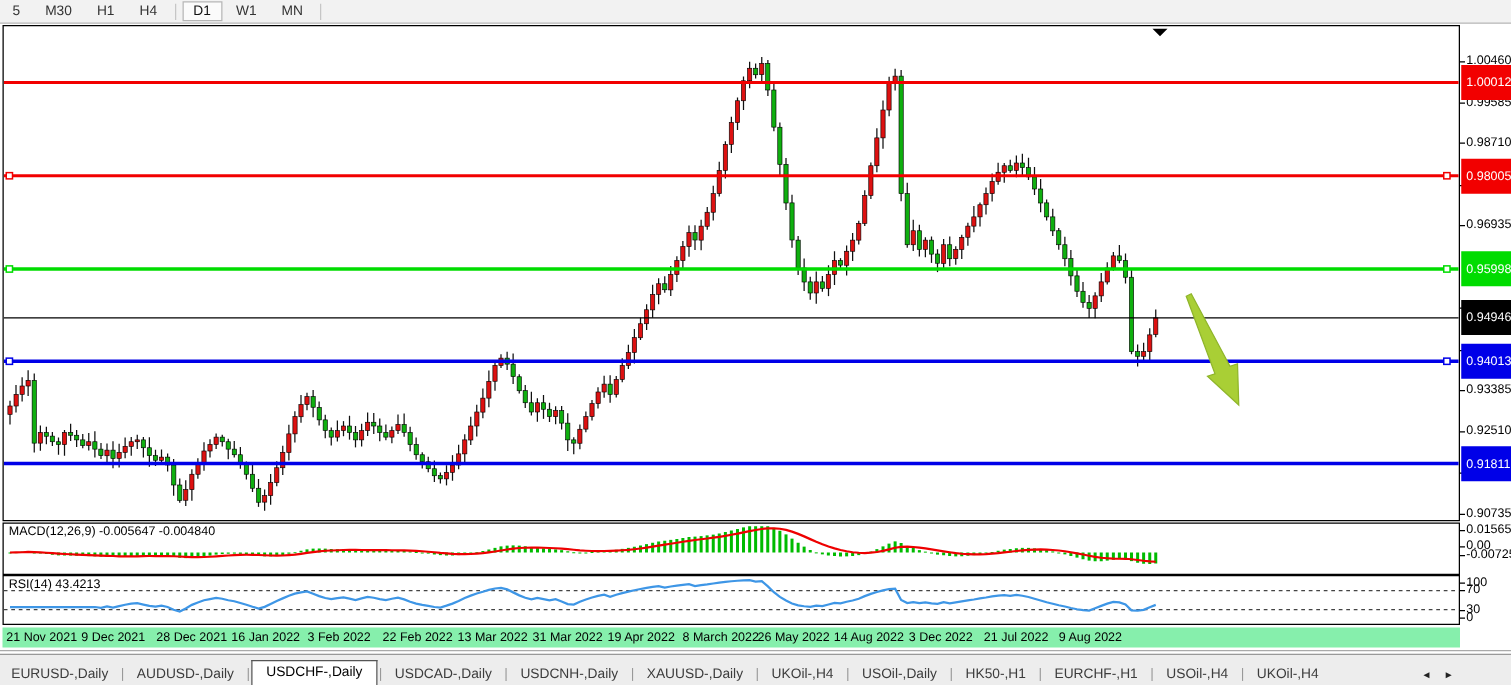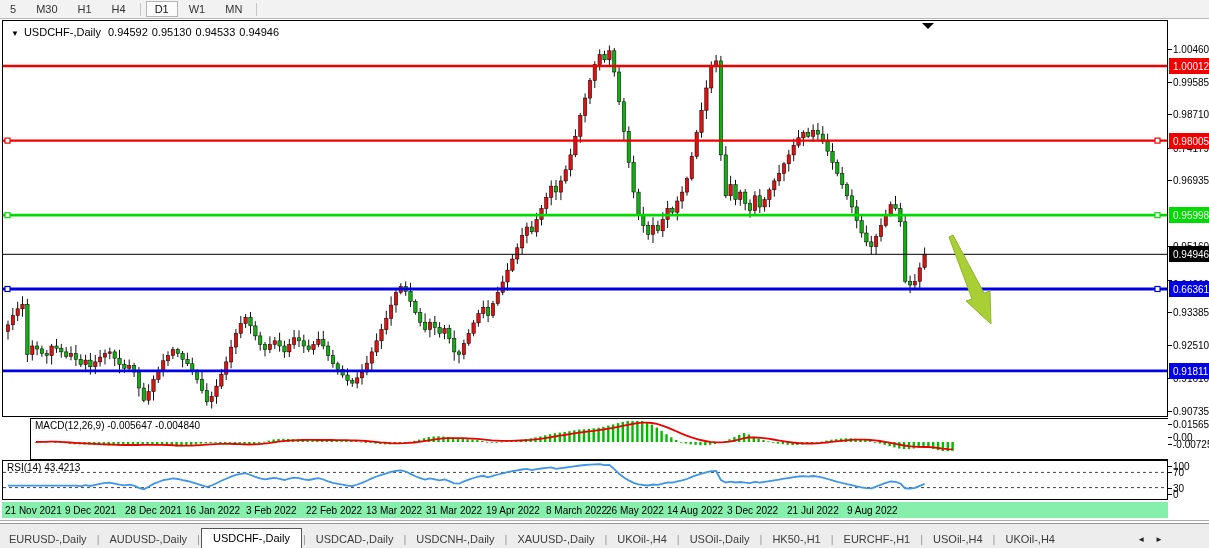--- a/index.html
+++ b/index.html
@@ -6,31 +6,31 @@
   .screen{position:relative;width:1209px;height:548px;background:#ffffff;overflow:hidden;
           font-family:"Liberation Sans",sans-serif;-webkit-font-smoothing:none;}
   
   .toolbar{position:absolute;left:0;top:0;width:1209px;height:18px;background:#f2f2f2;
            border-bottom:1px solid #b8b8b8;display:flex;align-items:center;}
   .tf-btn{font-size:11px;color:#333;padding:1px 8px;margin:0 1px;cursor:default;border:1px solid transparent;}
   .tf-btn.active{background:#fbfbfb;border:1px solid #b5b5b5;color:#111;}
   .tf-sep{width:1px;height:13px;background:#c6c6c6;margin:0 4px;}
   
   .main-panel{position:absolute;left:2px;top:20px;width:1164px;height:395px;border:1px solid #000;background:#fff;}
-  .macd-panel{position:absolute;left:2px;top:418px;width:1164px;height:40px;border:1px solid #000;background:#fff;margin-left:28px;}
+  .macd-panel{position:absolute;left:2px;top:418px;width:1164px;height:40px;border:1px solid #000;background:#fff;}
   .rsi-panel{position:absolute;left:2px;top:460px;width:1164px;height:38px;border:1px solid #000;background:#fff;}
   .panel-label{position:absolute;left:4px;top:1px;font-size:10px;color:#000;white-space:nowrap;z-index:5;}
   .legend{position:absolute;left:8px;top:5px;font-size:11px;color:#000;white-space:nowrap;z-index:6;}
   .legend .tri{font-size:8px;margin-right:5px;}
   .legend span{margin-right:4px;}
   
   .axis-col{position:absolute;left:1168px;top:20px;width:41px;height:498px;background:#fff;}
   .tick-label{position:absolute;left:5px;font-size:10px;color:#000;transform:translateY(-50%);white-space:nowrap;}
   .tick-mark{position:absolute;left:0;width:4px;height:1px;background:#000;}
-  .badge{position:absolute;left:1px;width:40px;height:16px;font-size:10px;color:#fff;
+  .badge{position:absolute;left:1px;width:40px;height:28px;font-size:10px;color:#fff;
          display:flex;align-items:center;padding-left:4px;box-sizing:border-box;transform:translateY(-50%);}
   
   .date-axis{position:absolute;left:2px;top:502px;width:1166px;height:16px;background:#86efac;}
   .date-label{position:absolute;top:3px;font-size:10px;color:#000;white-space:nowrap;}
   .groove{position:absolute;left:0;top:520px;width:1209px;height:2px;border-top:1px solid #aaa;border-bottom:1px solid #fff;}
   
   .tabbar{position:absolute;left:0;top:523px;width:1209px;height:25px;background:#ededed;
           border-top:1px solid #999;display:flex;align-items:flex-end;}
   .tab{font-size:11px;color:#3c3c3c;padding:3px 9px 4px 9px;white-space:nowrap;cursor:default;}
   .tab.active{background:#fff;border:1px solid #555;border-bottom:none;color:#000;padding:3px 11px 5px 11px;}
@@ -448,24 +448,20 @@
           <rect x="1152" y="191.7" width="5" height="5" fill="#fff" stroke="#00dc00" stroke-width="1.2"></rect>
           <line x1="0" y1="268.0" x2="1164" y2="268.0" stroke="#0000e8" stroke-width="2.8"></line>
           <rect x="2" y="265.5" width="5" height="5" fill="#fff" stroke="#0000e8" stroke-width="1.2"></rect>
           <rect x="1152" y="265.5" width="5" height="5" fill="#fff" stroke="#0000e8" stroke-width="1.2"></rect>
           <line x1="0" y1="349.8" x2="1164" y2="349.8" stroke="#0000e8" stroke-width="2.8"></line>
           <line x1="0" y1="233.3" x2="1164" y2="233.3" stroke="#000" stroke-width="1"></line>
           <polygon points="919,2 931,2 925,8" fill="#000"></polygon>
           <polygon points="946,216 950,214 981,272 987,270 988,303 963,280 969,278" fill="#a9cf35" stroke="#8fb52a" stroke-width="1"></polygon>
         </svg>
       </div>
-    <div class="legend">
-      <span class="tri">▼</span><span>USDCHF-,Daily</span>
-      <span>0.94592</span><span>0.95130</span><span>0.94533</span><span>0.94946</span>
-    </div>
   </div>
 
   <div class="macd-panel">
     <div class="panel-label">
       <span>MACD(12,26,9)</span> <span>-0.005647 -0.004840</span>
     </div>
     <div id="macd-svg-holder">
         <svg width="1164" height="40" viewBox="0 0 1164 40">
           <rect x="3.8" y="23.0" width="2.4" height="0.8" fill="#00bb00"></rect>
           <rect x="8.7" y="22.7" width="2.4" height="0.8" fill="#00bb00"></rect>
@@ -694,21 +690,21 @@
       <div class="tick-label" style="top:292px">0.93385</div>
       <div class="tick-mark" style="top:325px"></div>
       <div class="tick-label" style="top:325px">0.92510</div>
       <div class="tick-mark" style="top:358px"></div>
       <div class="tick-label" style="top:358px">0.91610</div>
       <div class="tick-mark" style="top:391px"></div>
       <div class="tick-label" style="top:391px">0.90735</div>
       <div class="badge" style="top:46px;background:#f20000">1.00012</div>
       <div class="badge" style="top:121px;background:#f20000">0.98005</div>
       <div class="badge" style="top:195px;background:#00dc00">0.95998</div>
-      <div class="badge" style="top:269px;background:#0000e8">0.66361</div>
+      <div class="badge" style="top:269px;background:#0000e8">0.94013</div>
       <div class="badge" style="top:351px;background:#0000e8">0.91811</div>
       <div class="badge" style="top:234px;background:#000000">0.94946</div>
       <div class="tick-mark" style="top:404px"></div>
       <div class="tick-label" style="top:404px">0.015654</div>
       <div class="tick-mark" style="top:417px"></div>
       <div class="tick-label" style="top:417px">0.00</div>
       <div class="tick-mark" style="top:424px"></div>
       <div class="tick-label" style="top:424px">-0.0072559</div>
       <div class="tick-mark" style="top:446px"></div>
       <div class="tick-label" style="top:446px">100</div>

